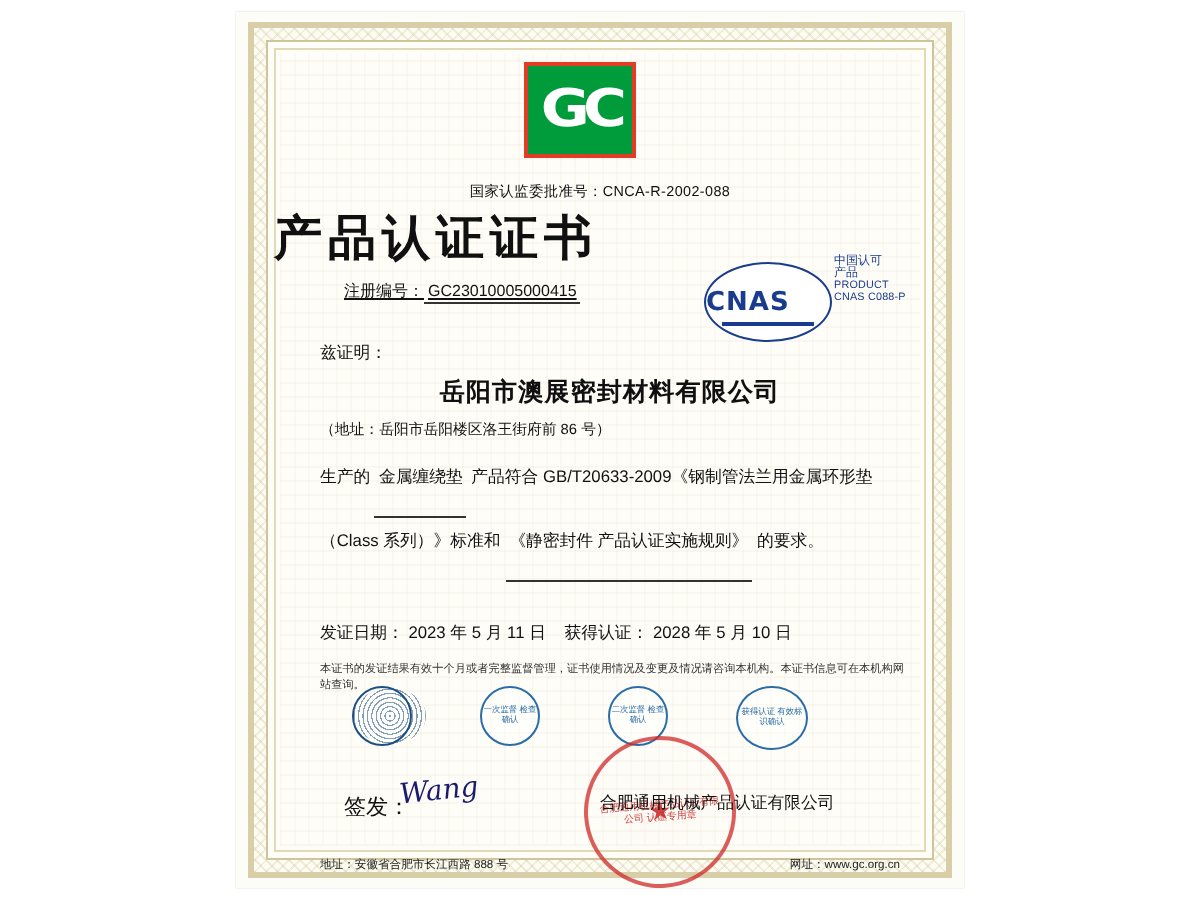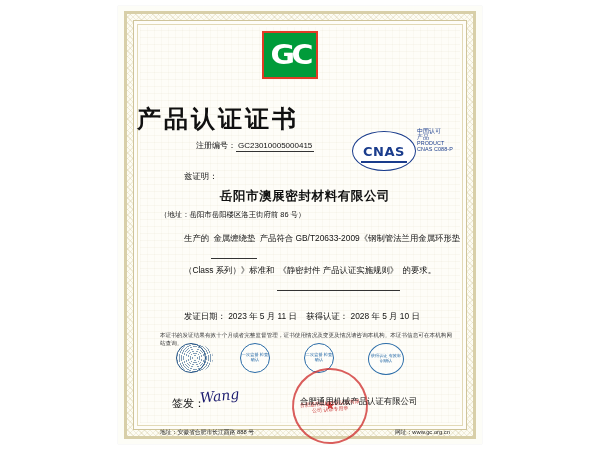--- a/index.html
+++ b/index.html
@@ -116,24 +116,25 @@
     width: 326px;
     font-size: 24px;
     font-weight: bold;
     color: #101010;
     letter-spacing: 3px;
     font-family: "DejaVu Sans", sans-serif;
   }
 
   .reg-no {
     position: absolute;
-    left: 196px;
+    left: 172px;
     top: 140px;
     font-size: 8px;
     color: #111;
+    text-decoration: underline;
   }
   .reg-no .label { color: #111; }
   .reg-no .value {
     border-bottom: 1px solid #333;
     padding: 0 2px 1px 2px;
   }
 
   
   .cnas {
     position: absolute;
@@ -146,21 +147,21 @@
     position: absolute;
     left: 0px;
     top: 3px;
     width: 62px;
     height: 38px;
     border: 1.6px solid #1a3c8c;
     border-radius: 50%;
     background: #ffffff;
     display: flex;
     align-items: center;
-    justify-content: center;
+    justify-content: flex-start;
     overflow: hidden;
   }
   .cnas-ellipse .cnas-text {
     color: #1a3c8c;
     font-size: 13px;
     font-weight: bold;
     letter-spacing: .5px;
     font-family: "DejaVu Sans", sans-serif;
   }
   .cnas-ellipse .cnas-bar {
@@ -188,21 +189,20 @@
     letter-spacing: .1px;
   }
 
   .body-text {
     position: absolute;
     left: 160px;
     width: 290px;
     font-size: 8.4px;
     color: #111;
     line-height: 1.6;
-    margin-left: 24px;
   }
   .u {
     border-bottom: 1px solid #333;
     padding: 0 2px 15px 2px;
   }
   .company-line {
     position: absolute;
     left: 160px;
     top: 188px;
     width: 290px;
@@ -357,20 +357,21 @@
   <div class="paper"></div>
   <div class="frame-outer"></div>
   <div class="frame-inner"></div>
   <div class="frame-inner2"></div>
   <div class="watermark"></div>
 
   <div class="cqc-logo">
     <span class="glyph">GC</span>
   </div>
 
+  <div class="acc-no">国家认监委批准号：CNCA-R-2002-088</div>
 
   <div class="main-title">产品认证证书</div>
 
   <div class="reg-no">
     <span class="label">注册编号：</span><span class="value">GC23010005000415</span>
   </div>
 
   <div class="cnas">
     <div class="cnas-ellipse">
       <span class="cnas-text">CNAS</span>

